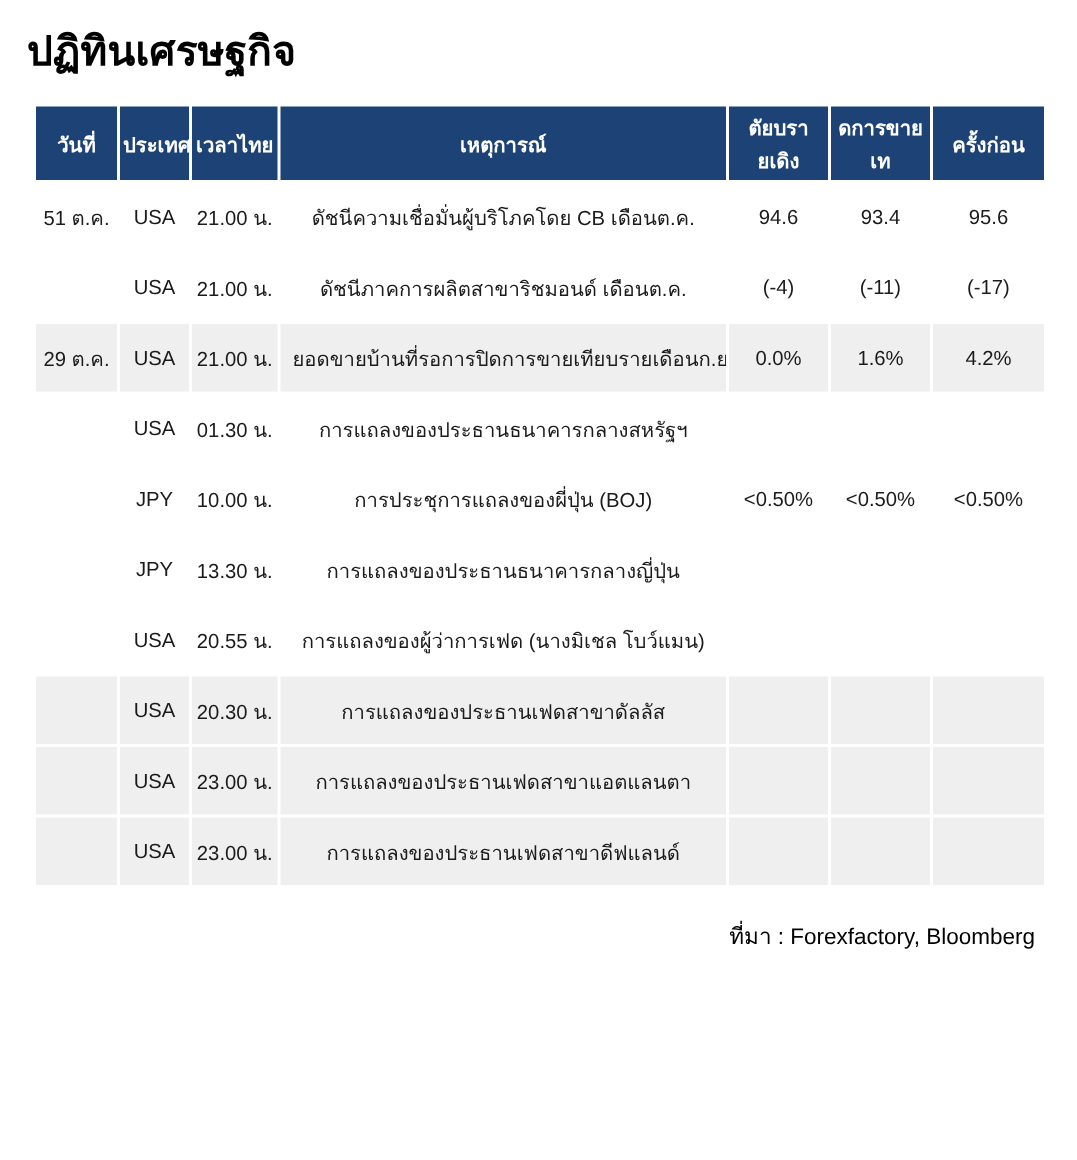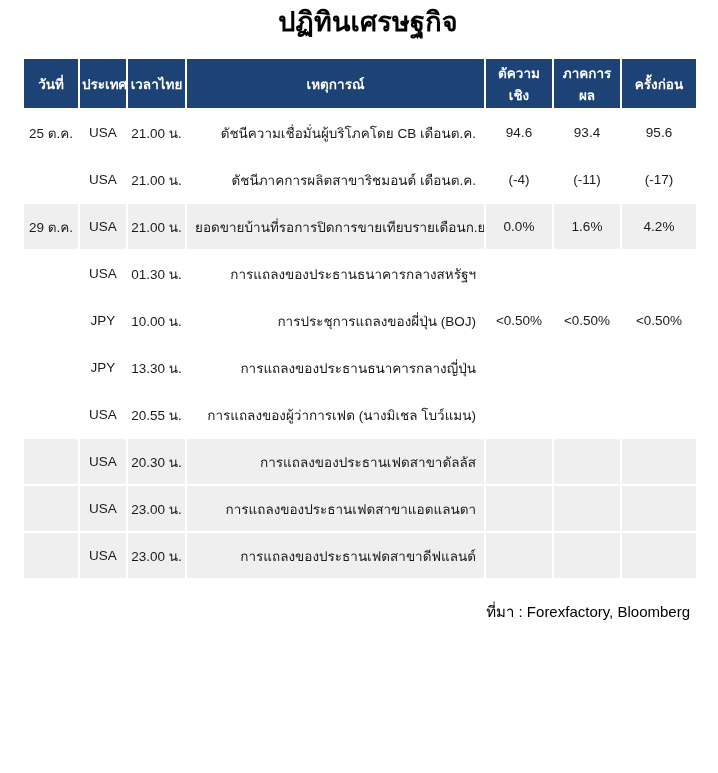--- a/index.html
+++ b/index.html
@@ -16,23 +16,22 @@
     width:718px;height:773px;
     background:var(--page-bg);
     font-family:"Liberation Sans","DejaVu Sans",sans-serif;
     color:var(--text);
     overflow:hidden;
   }
   .page-title{
     font-size:27px;
     font-weight:800;
     color:#000;
-    margin:0 0 0 18px;
+    margin:12px 0 0 18px;
     letter-spacing:0.2px;
-    text-align:center;
   }
   table.calendar{
     border-collapse:separate;
     border-spacing:2px;
     table-layout:fixed;
     width:676px;
     margin:14px 0 0 22px;
   }
   col.c-date{width:54px;}
   col.c-country{width:46px;}
@@ -58,21 +57,21 @@
     vertical-align:middle;
     padding:0 3px;
     white-space:nowrap;
     overflow:hidden;
   }
   tbody tr.shaded td{
     background:var(--row-alt-bg);
     margin-top:45px;
   }
   tbody td.col-event{
-    text-align:right;
+    text-align:center;
     padding:0 8px;
   }
   .source-note{
     margin:20px 28px 0 0;
     text-align:right;
     font-size:15px;
     color:#000;
   }
 </style>
 </head>
@@ -89,28 +88,28 @@
     <col class="c-actual">
       <col class="c-forecast">
       <col class="c-previous">
   </colgroup>
   <thead>
     <tr>
       <th>วันที่</th>
       <th>ประเทศ</th>
       <th>เวลาไทย</th>
       <th>เหตุการณ์</th>
-      <th>ตัความเชิง</th>
-      <th>ภาคการผล</th>
+      <th>ตัยบรายเดิง</th>
+      <th>ดการขายเท</th>
       <th>ครั้งก่อน</th>
     </tr>
   </thead>
   <tbody>
       <tr>
-        <td class="col-date">25 ต.ค.</td>
+        <td class="col-date">51 ต.ค.</td>
         <td class="col-country">USA</td>
         <td class="col-time">21.00 น.</td>
         <td class="col-event">ดัชนีความเชื่อมั่นผู้บริโภคโดย CB เดือนต.ค.</td>
         <td class="col-actual">94.6</td>
         <td class="col-forecast">93.4</td>
         <td class="col-previous">95.6</td>
       </tr>
       <tr>
         <td class="col-date"></td>
         <td class="col-country">USA</td>

